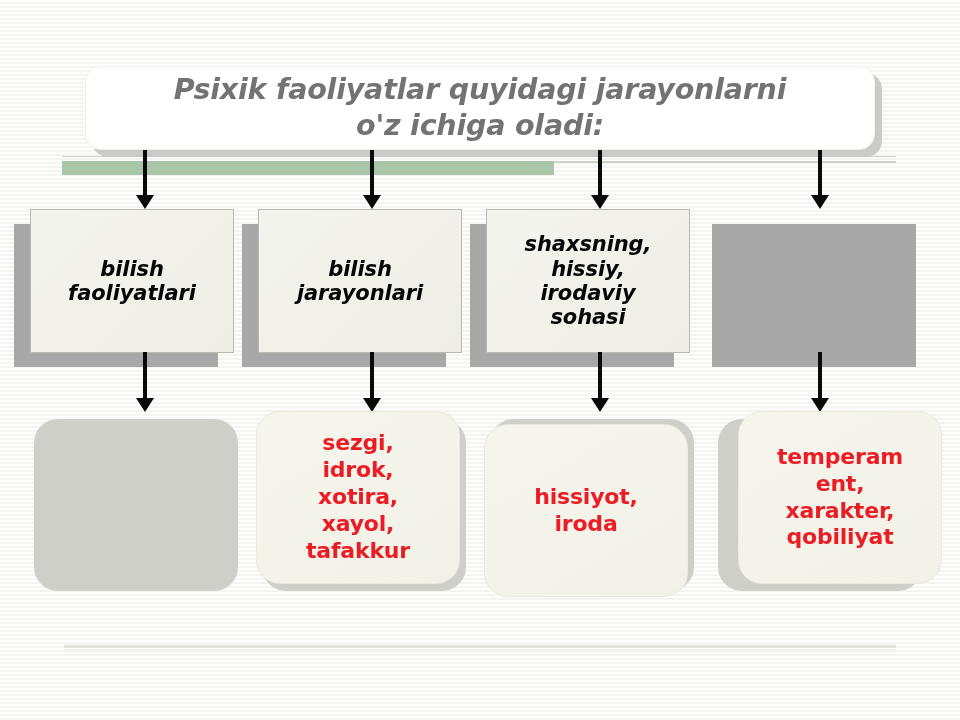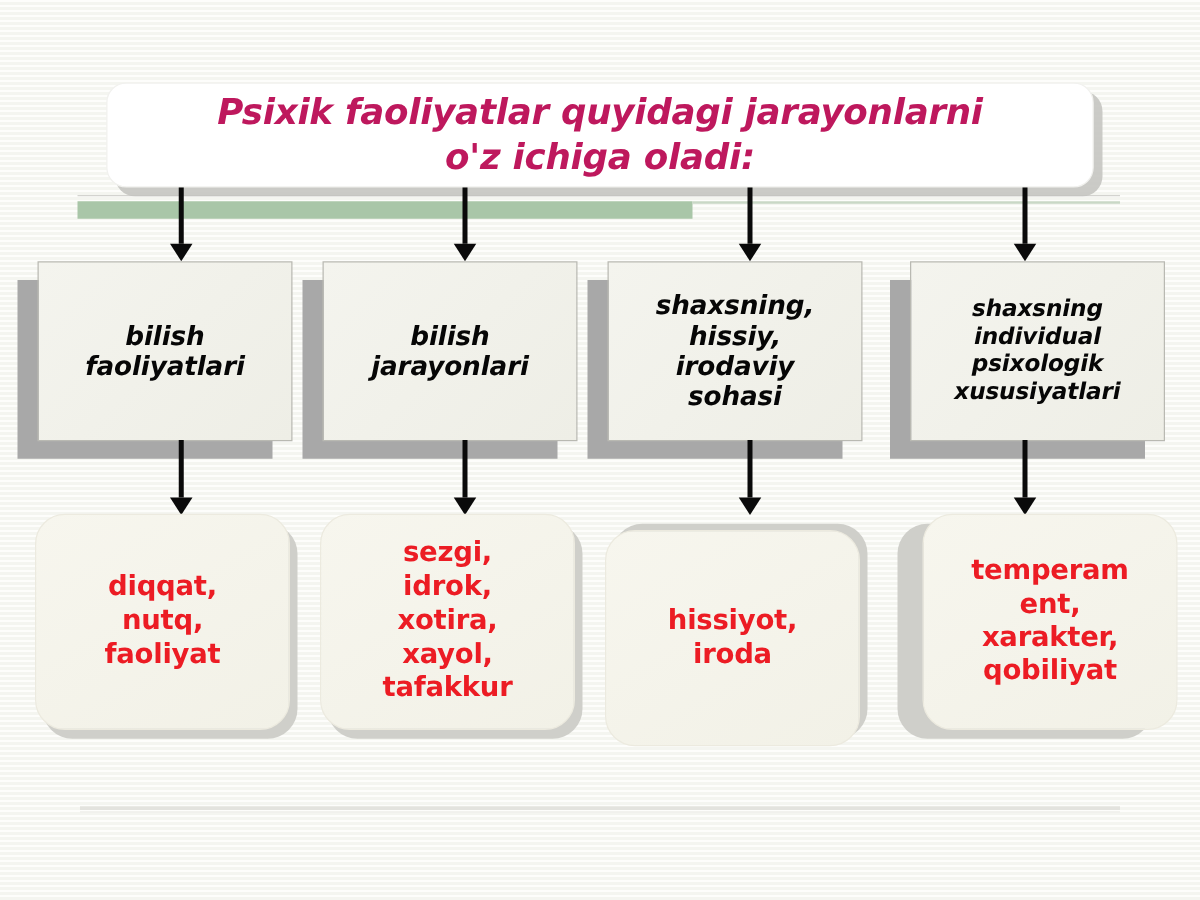--- a/index.html
+++ b/index.html
@@ -91,21 +91,21 @@
     width: 790px;
     height: 84px;
     background: #ffffff;
     border-radius: 16px;
     border: 1px solid #f1f1ee;
     display: flex;
     align-items: center;
     justify-content: center;
   }
   .title-text {
-    color: #be185d;
+    color: #737373;
     font-weight: bold;
     font-style: italic;
     font-size: 28.5px;
     line-height: 1.28;
     text-align: center;
     letter-spacing: -0.2px;
     white-space: pre-line;
   }
 
   
@@ -245,50 +245,39 @@
 
   <div class="mid-shadow" style="left:470px;"></div>
   <div class="mid-box" style="left:486px;">
     <div class="mid-text">shaxsning,
 hissiy,
 irodaviy
 sohasi</div>
   </div>
 
   <div class="mid-shadow" style="left:712px;"></div>
-  <div class="mid-box" style="left:728px;">
-    <div class="mid-text small">shaxsning
-individual
-psixologik
-xususiyatlari</div>
-  </div>
 
   <div class="arrow" style="left:135px; top:352px; height:60px;">
     <div class="stem" style="height:46px;"></div>
     <div class="head" style="top:46px;"></div>
   </div>
   <div class="arrow" style="left:362px; top:352px; height:60px;">
     <div class="stem" style="height:46px;"></div>
     <div class="head" style="top:46px;"></div>
   </div>
   <div class="arrow" style="left:590px; top:352px; height:60px;">
     <div class="stem" style="height:46px;"></div>
     <div class="head" style="top:46px;"></div>
   </div>
   <div class="arrow" style="left:810px; top:352px; height:60px;">
     <div class="stem" style="height:46px;"></div>
     <div class="head" style="top:46px;"></div>
   </div>
 
   <div class="bot-shadow" style="left:34px;"></div>
-  <div class="bot-box" style="left:28px;">
-    <div class="bot-text">diqqat,
-nutq,
-faoliyat</div>
-  </div>
 
   <div class="bot-shadow" style="left:262px;"></div>
   <div class="bot-box" style="left:256px;">
     <div class="bot-text">sezgi,
 idrok,
 xotira,
 xayol,
 tafakkur</div>
   </div>
 

